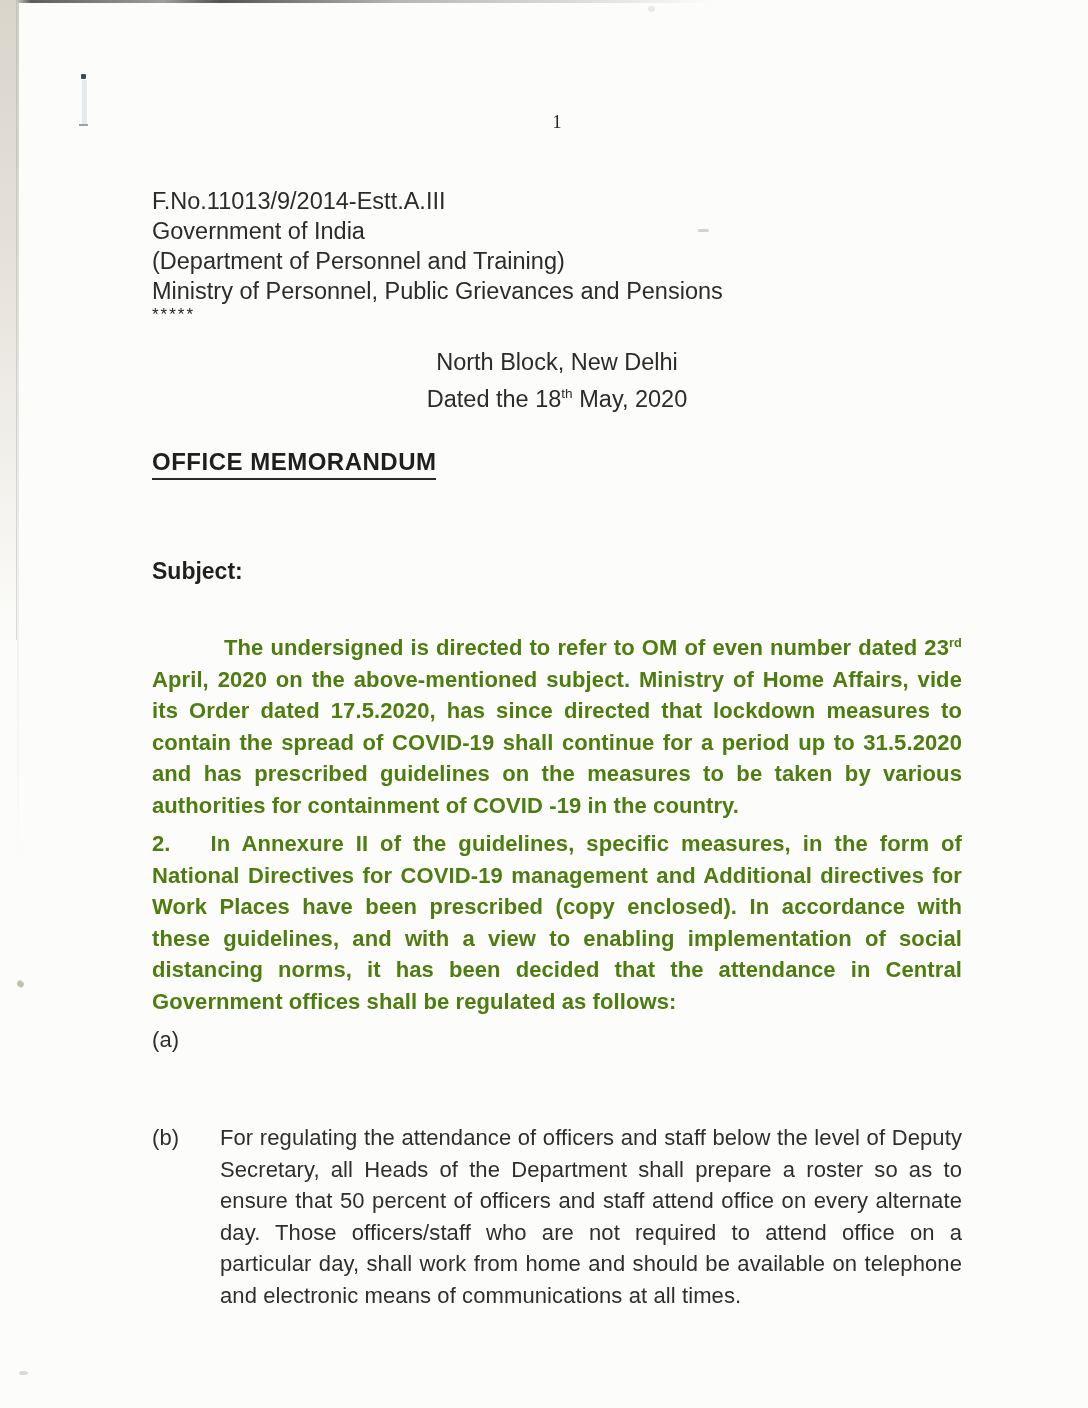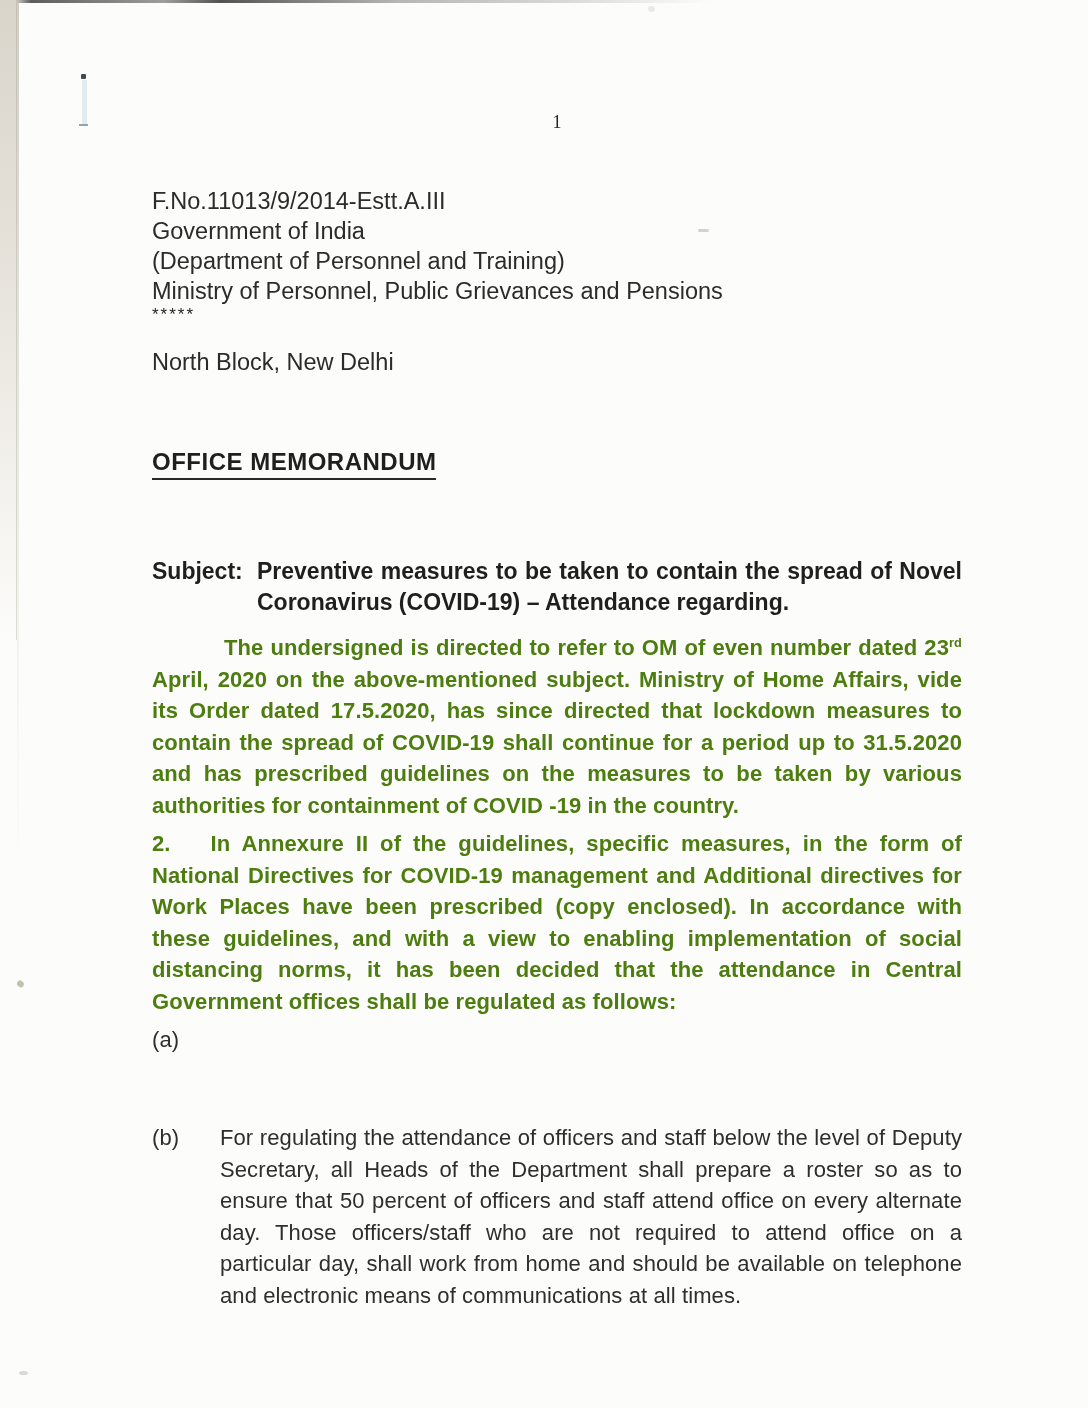--- a/index.html
+++ b/index.html
@@ -50,21 +50,21 @@
     font-size: 18px; color: #222;
   }
   .header-block {
     top: 186px; text-align: left;
     font-size: 23.5px; line-height: 30px; color: #2b2b2b;
   }
   .header-block .separator {
     font-size: 17px; letter-spacing: 2px; line-height: 18px; color: #222;
   }
   .dateline {
-    top: 346px; text-align: left;
+    top: 346px; text-align: center;
     font-size: 23.5px; line-height: 32px; color: #2b2b2b;
   }
   sup { font-size: 0.58em; }
   .memo-title-wrap { top: 448px; }
   .memo-title {
     display: inline-block;
     font-size: 24px; font-weight: bold; color: #1f1f1f;
     letter-spacing: 0.5px;
     border-bottom: 2.5px solid #2a2a2a; padding-bottom: 2px;
   }
@@ -115,29 +115,29 @@
   <div class="block header-block">
     <div>F.No.11013/9/2014-Estt.A.III</div>
     <div>Government of India</div>
     <div>(Department of Personnel and Training)</div>
     <div>Ministry of Personnel, Public Grievances and Pensions</div>
     <div class="separator">*****</div>
   </div>
 
   <div class="block dateline">
     <div>North Block, New Delhi</div>
+    <div><span>Dated the 18</span><sup>th</sup><span> May, 2020</span></div>
   </div>
 
   <div class="block memo-title-wrap">
     <span class="memo-title">OFFICE MEMORANDUM</span>
   </div>
 
   <div class="block subject">
     <span class="subject-label">Subject:</span>
-    <span>Preventive measures to be taken to contain the spread of Novel Coronavirus (COVID-19) – Attendance regarding.</span>
   </div>
 
   <div class="block para para-1">
     <span>The undersigned is directed to refer to OM of even number dated 23</span><sup>rd</sup><span> April, 2020 on the above-mentioned subject.  Ministry of Home Affairs, vide its Order dated 17.5.2020, has since directed that lockdown measures to contain the spread of COVID-19 shall continue for a period up to 31.5.2020 and has prescribed guidelines on the measures to be taken by various authorities for containment of COVID -19 in the country.</span>
   </div>
 
   <div class="block para para-2">
     <span class="para-number">2.</span><span>In Annexure II of the guidelines, specific measures, in the form of National Directives for COVID-19 management and Additional directives for Work Places have been prescribed (copy enclosed).  In accordance with these guidelines, and with a view to enabling implementation of social distancing norms, it has been decided that the attendance in Central Government offices shall be regulated as follows:</span>
   </div>
 

